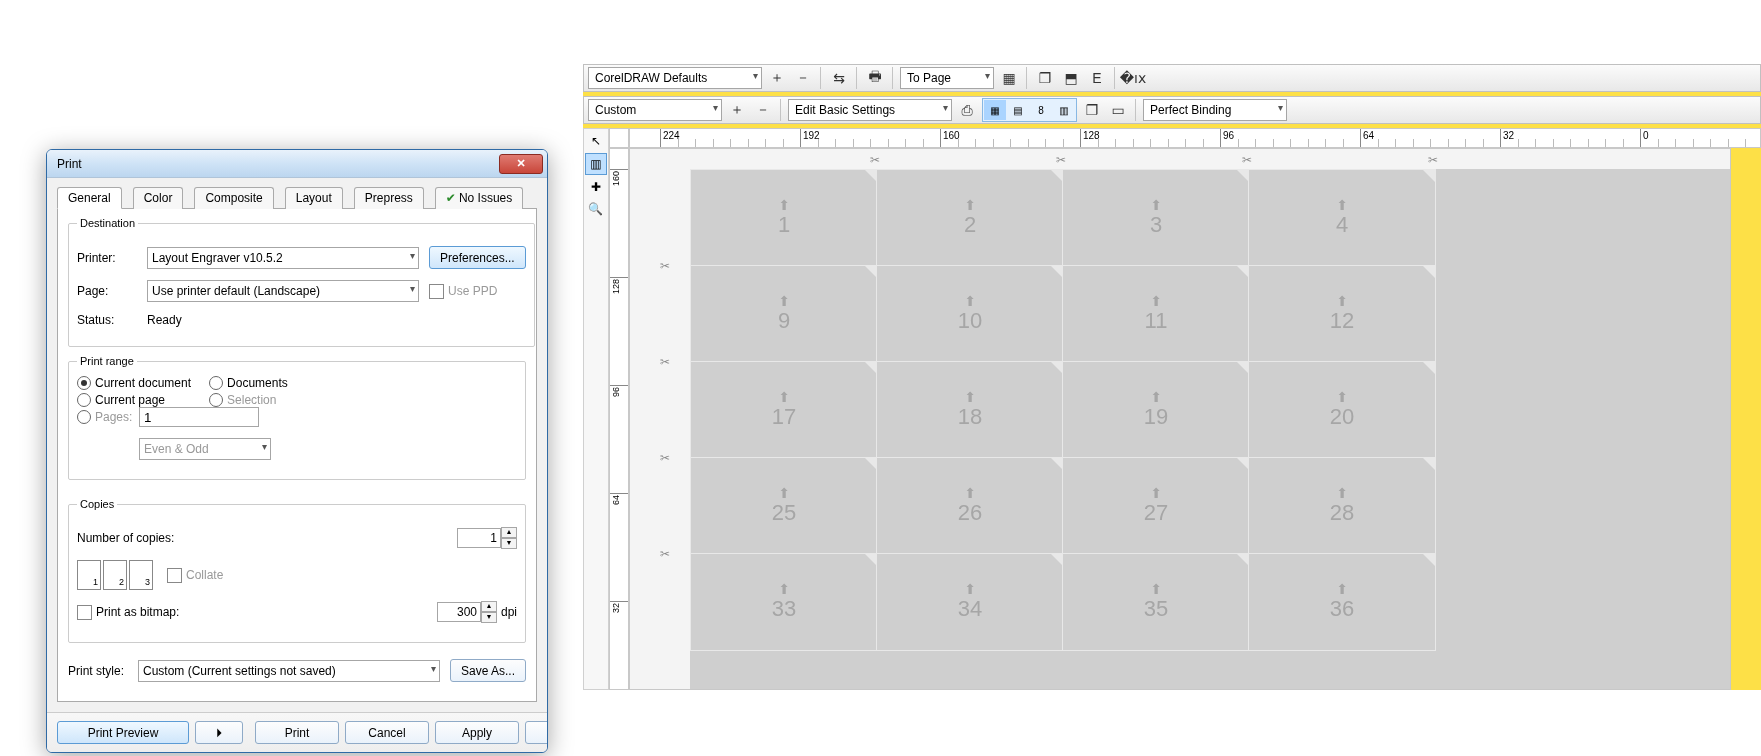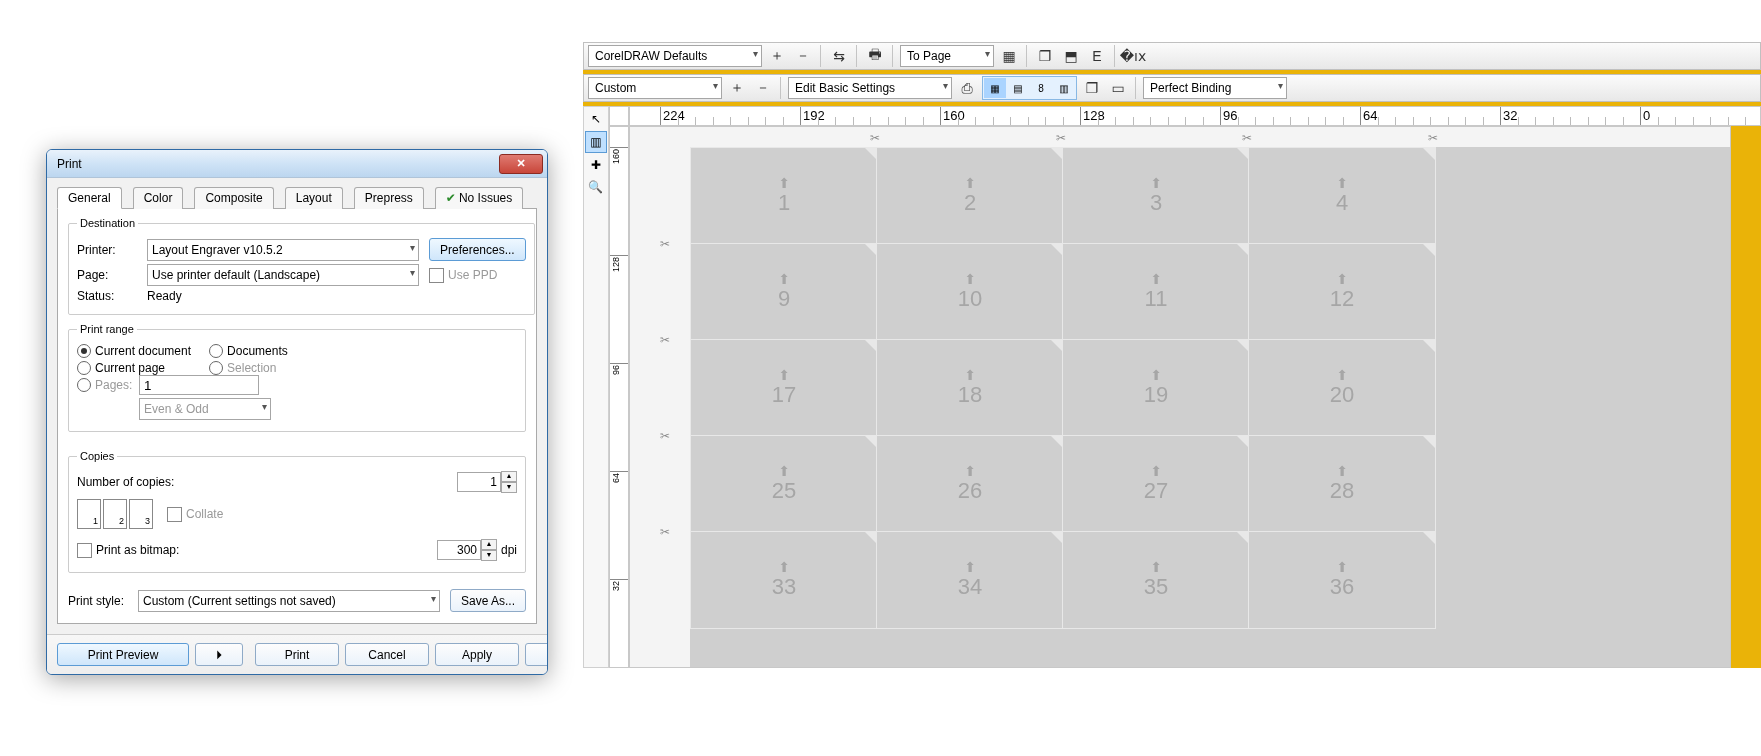--- a/index.html
+++ b/index.html
@@ -71,21 +71,21 @@
 }
 
 fieldset {
   border: 1px solid #ccc;
   border-radius: 2px;
   margin: 0 0 8px;
   padding: 6px 8px 8px;
 }
 legend { font-size: 11px; padding: 0 3px; }
 
-.row { display: flex; align-items: center; margin: 3px 0; }
+.row { display: flex; align-items: center; margin: 11px 0; }
 .lbl { width: 70px; }
 .select {
   border: 1px solid #a6a6a6;
   background: #fff;
   height: 20px;
   padding: 0 16px 0 4px;
   display: flex; align-items: center;
   position: relative;
   font-size: 12px;
 }
@@ -131,23 +131,23 @@
   border-top:1px solid #ccc;
 }
 .btnbar .btn { min-width:62px; }
 .btnbar .spacer { flex:1; }
 
 .little-sq { width:18px;height:18px;border:1px solid #a6a6a6;background:#fff;display:inline-flex;align-items:center;justify-content:center;font-size:10px;}
 
 
 .app {
   position:absolute;
-  left: 583px; top: 42px;
+  left: 583px; top: 64px;
   width: 1178px;
-  background:#eab308;
+  background:#fde047;
 }
 .bar {
   height: 26px;
   background: linear-gradient(#fbfbfb,#e8e8e8);
   border:1px solid #c0c0c0;
   display:flex; align-items:center; gap:4px;
   padding:0 4px;
 }
 .bar + .bar { margin-top: 4px; }
 .dd {
@@ -182,21 +182,21 @@
 }
 .ruler-h {
   height:18px;
   background:#fff;
   border:1px solid #c8c8c8;
   position:relative;
   overflow:hidden;
   flex:1;
 }
 .ruler-h .tick { position:absolute; top:0; height:18px; border-left:1px solid #888;}
-.ruler-h .tick span { position:absolute; top:1px; left:2px; font-size:13px;}
+.ruler-h .tick span { position:absolute; top:1px; left:2px; font-size:10px;}
 .ruler-h .minor { position:absolute; top:10px; height:8px; border-left:1px solid #bbb;}
 .canvas-wrap { display:flex; }
 .ruler-v { width:18px; background:#fff; border:1px solid #c8c8c8; position:relative;}
 .ruler-v .tick { position:absolute; left:0; width:18px; border-top:1px solid #888;}
 .ruler-v .tick span { position:absolute; left:1px; top:1px; font-size:9px;}
 
 .canvas {
   width: 1100px; height: 540px;
   background:#f4f4f4;
   border:1px solid #c8c8c8;

